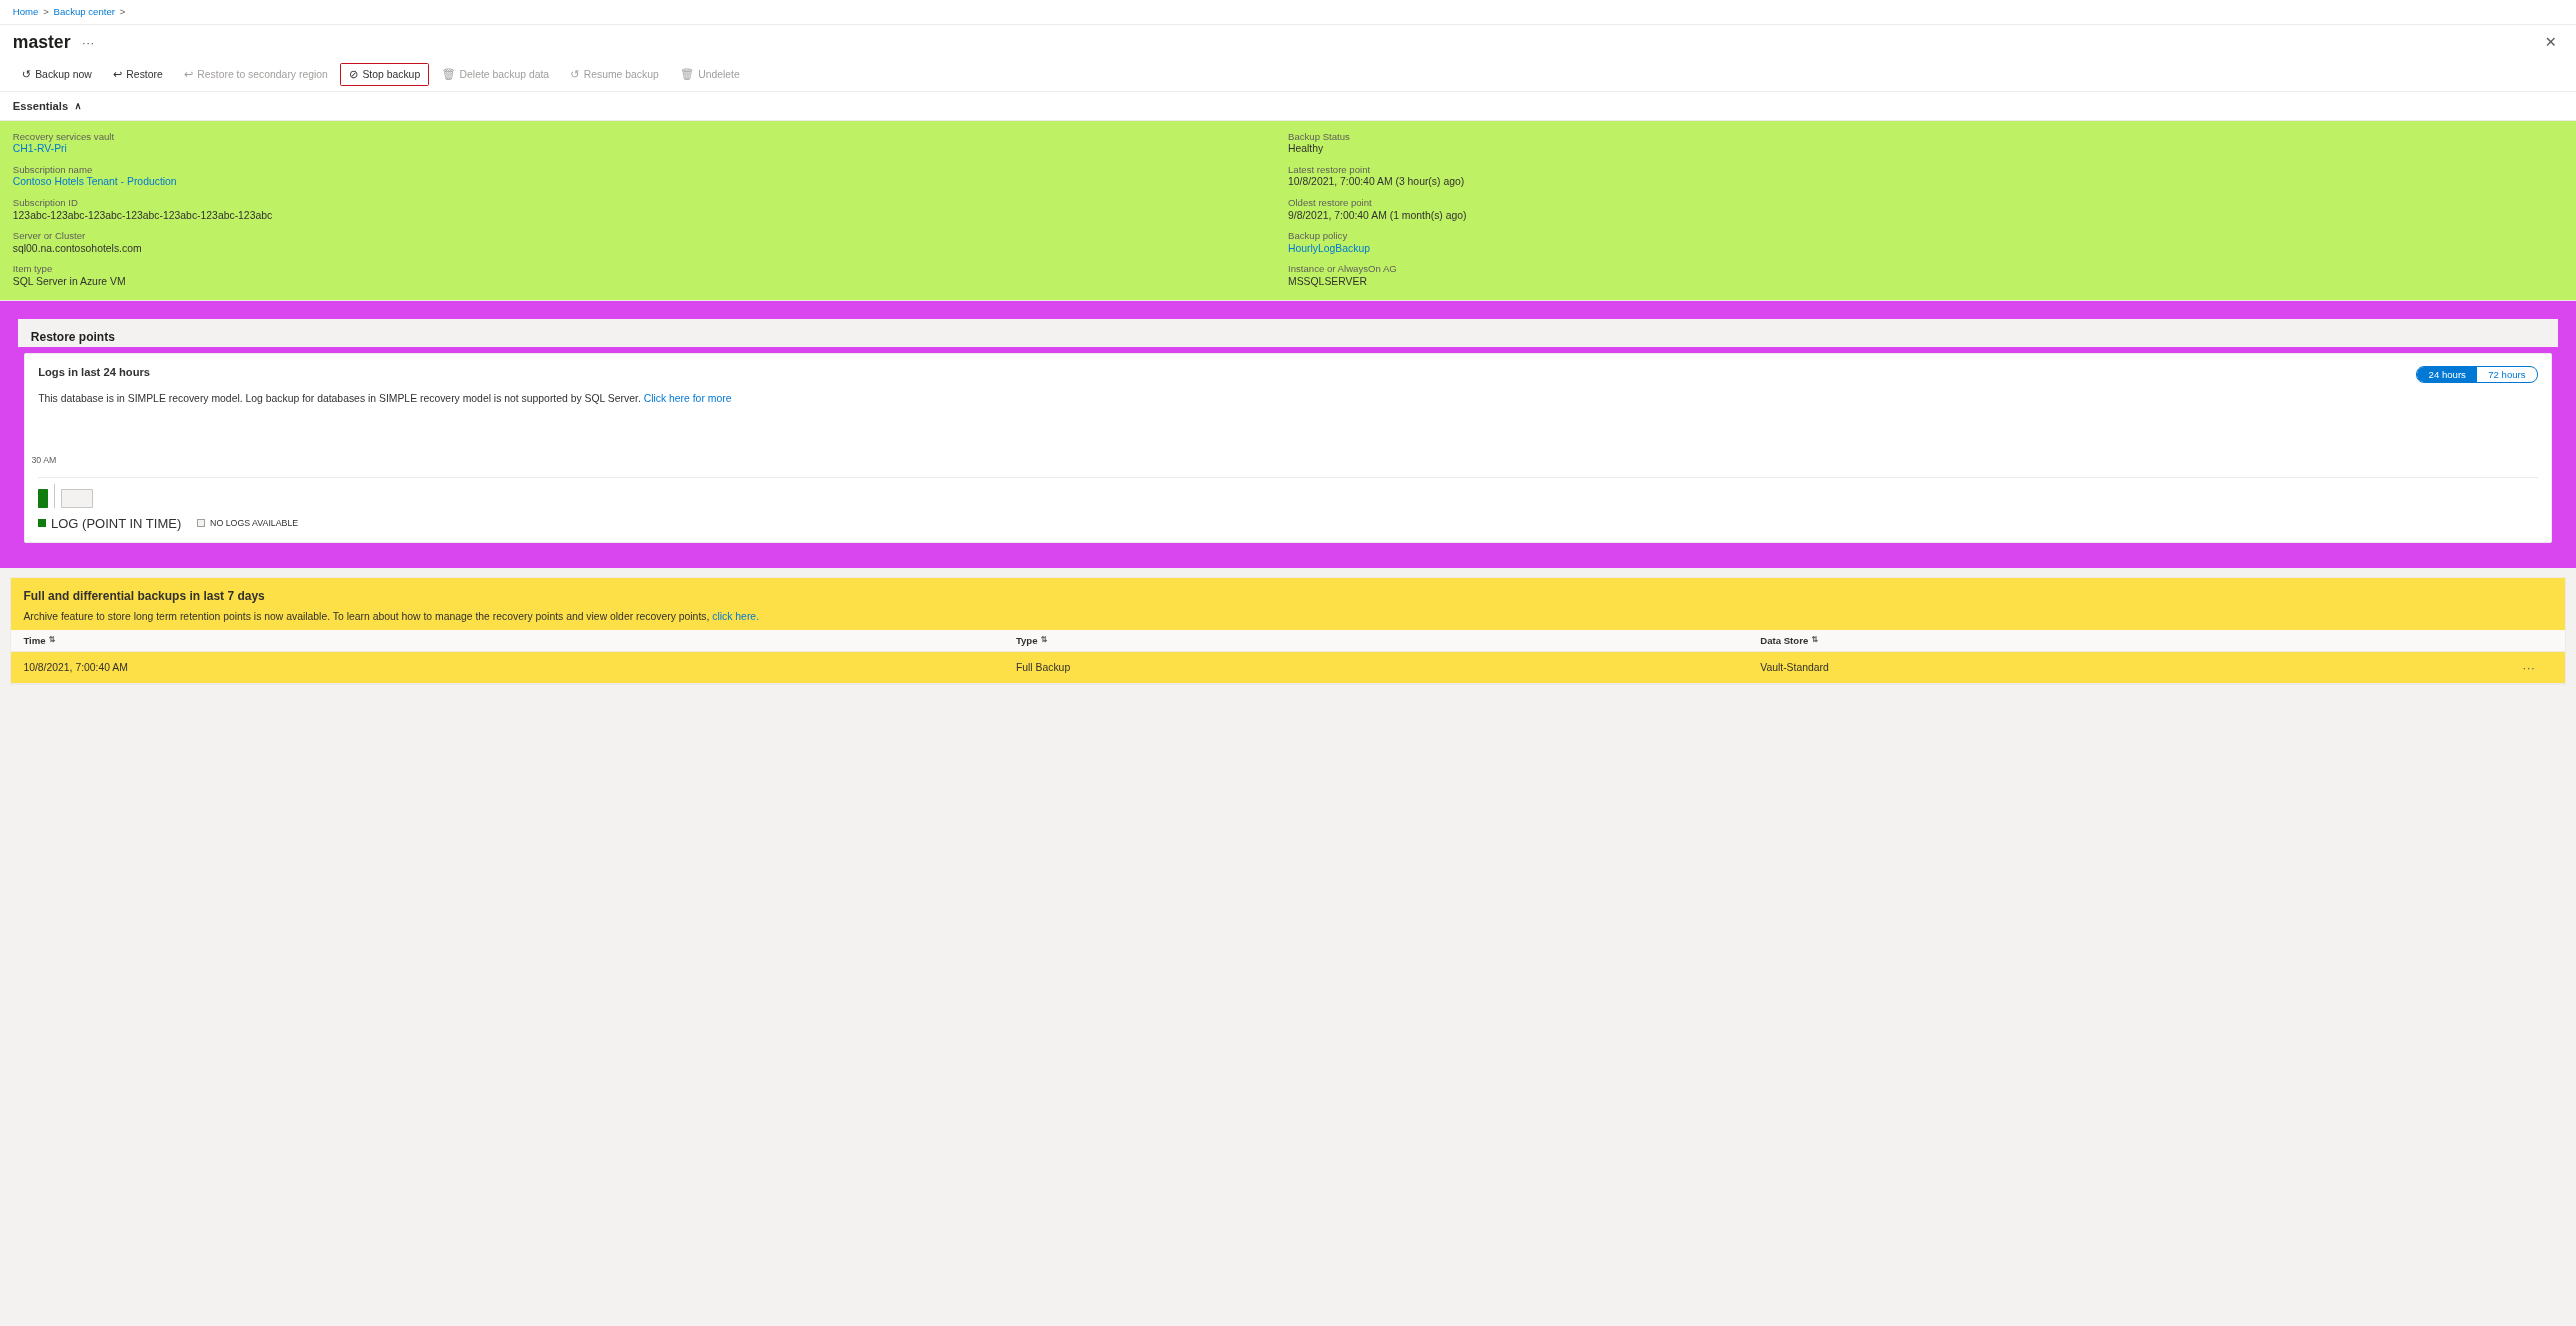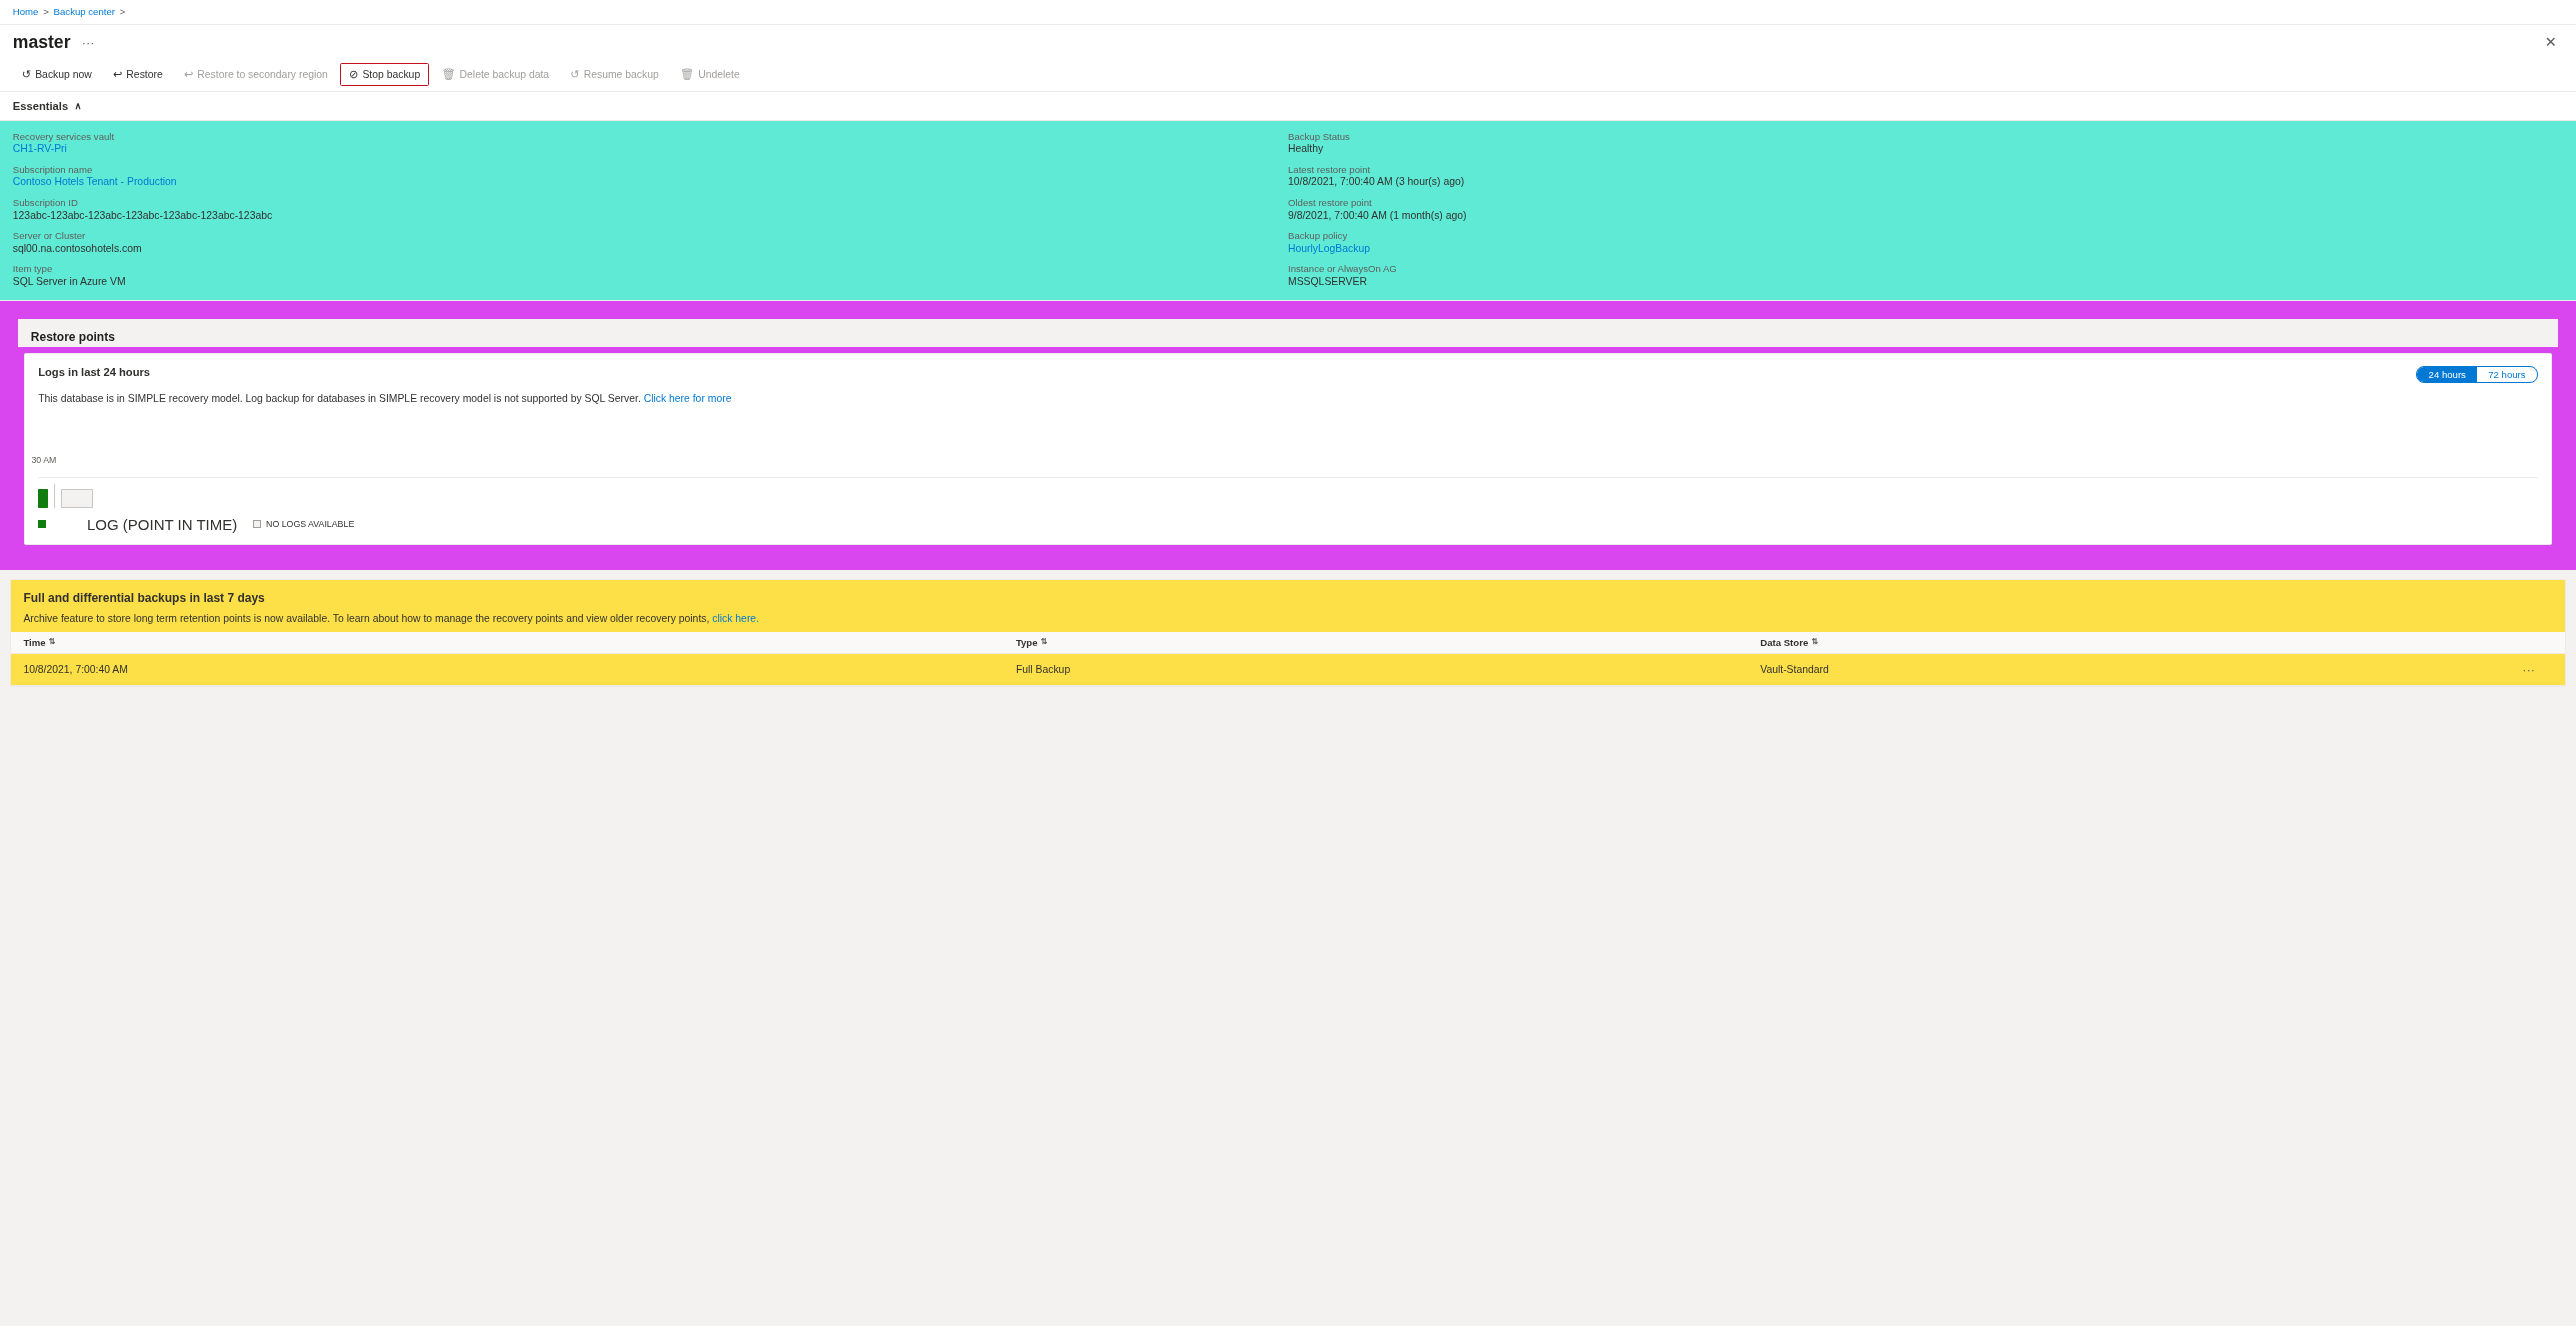--- a/index.html
+++ b/index.html
@@ -17,21 +17,21 @@
 
     .toolbar { display: flex; align-items: center; gap: 3.2px; padding: 4.8px 12.8px; background: #fff; border-bottom: 0.8px solid #edebe9; flex-wrap: wrap; }
     .toolbar-btn { display: flex; align-items: center; gap: 4px; padding: 4px 8px; background: none; border: 0.8px solid transparent; border-radius: 1.6px; cursor: pointer; font-size: 10.4px; color: #323130; white-space: nowrap; }
     .toolbar-btn.active-highlight { border: 1.6px solid #c50f1f; border-radius: 1.6px; color: #323130; }
     .toolbar-btn:disabled, .toolbar-btn.disabled { color: #a19f9d; cursor: default; }
     .toolbar-icon { font-size: 11.2px; }
 
     .section-header { display: flex; align-items: center; gap: 6.4px; padding: 8px 12.8px; background: #fff; border-bottom: 0.8px solid #edebe9; font-size: 11.2px; font-weight: 600; }
     .section-header .chevron { font-size: 9.6px; cursor: pointer; }
 
-    .essentials-grid { display: grid; grid-template-columns: 1fr 1fr; gap: 0; background: #5eead4; padding: 9.6px 12.8px 12.8px; border-bottom: 0.8px solid #edebe9; }
+    .essentials-grid { display: grid; grid-template-columns: 1fr 1fr; gap: 0; background: #bef264; padding: 9.6px 12.8px 12.8px; border-bottom: 0.8px solid #edebe9; }
     .essentials-left, .essentials-right { display: flex; flex-direction: column; gap: 9.6px; }
     .field-group { display: flex; flex-direction: column; gap: 1.6px; }
     .field-label { font-size: 9.6px; color: #605e5c; }
     .field-value { font-size: 10.4px; color: #323130; }
     .field-value.link { color: #0078d4; cursor: pointer; text-decoration: none; }
     .restore-section-header { padding: 11.2px 12.8px 3.2px; font-size: 12px; font-weight: 600; color: #201f1e; background: #f3f2f1; }
 
     .logs-card { margin: 6.4px; background: #fff; border: 0.8px solid #edebe9; border-radius: 1.6px; padding: 0; }
     .logs-card-header { display: flex; align-items: flex-start; justify-content: space-between; padding: 11.2px 12.8px 6.4px; }
     .logs-card-title { font-size: 11.2px; font-weight: 600; }
@@ -186,21 +186,21 @@
       </div>
       <div style="width: 0.8px; height: 24px; background: #c8c6c4; margin: 0 3.2px;"></div>
       <div style="display: flex; flex-direction: column; align-items: center;">
         <div style="width: 32px; height: 19px; background: #f3f2f1; border: 0.8px solid #c8c6c4; border-radius: 0.8px;"></div>
       </div>
     </div>
 
     <div style="display: flex; align-items: center; gap: 16px; padding: 4.8px 12.8px 11.2px;">
       <div style="display: flex; align-items: center; gap: 4.8px;">
         <div style="width: 8px; height: 8px; background: #107c10;"></div>
-        <span style="font-size: 15px; margin-left: 36px;">LOG (POINT IN TIME)</span>
+        <span style="font-size: 13px;">LOG (POINT IN TIME)</span>
       </div>
       <div style="display: flex; align-items: center; gap: 4.8px;">
         <div style="width: 8px; height: 8px; background: #f3f2f1; border: 0.8px solid #a19f9d;"></div>
         <span style="font-size: 8.8px;">NO LOGS AVAILABLE</span>
       </div>
     </div>
   </div>
 </div>
 
 <div class="full-backups-section" style="margin: 9.6px; background: #fde047; border: 0.8px solid #edebe9; border-radius: 1.6px;">

